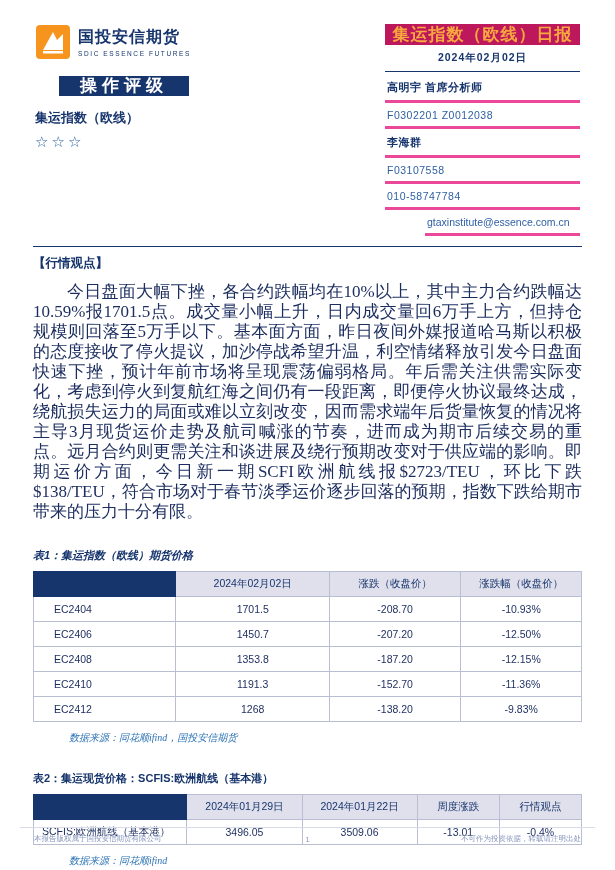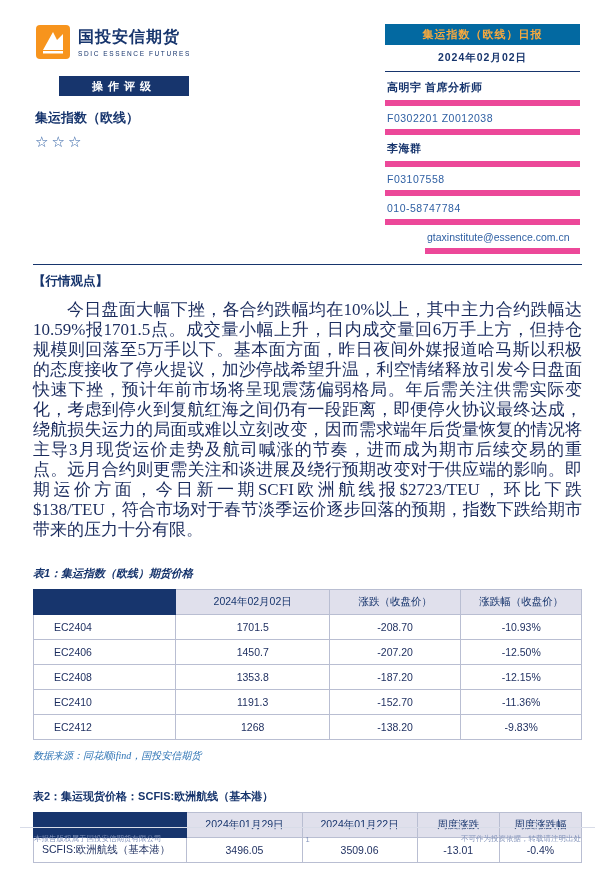--- a/index.html
+++ b/index.html
@@ -16,38 +16,38 @@
   .col-left { width:350px; }
   .col-right { width:195px; }
 
   .logo-block { display:flex; align-items:center; gap:7px; }
   .logo-text-cn { font-family:"Liberation Sans", sans-serif; font-weight:bold; font-size:16px; color:#17356d; letter-spacing:1px; }
   .logo-text-en { font-family:"Liberation Sans", sans-serif; font-size:6.5px; color:#17356d; letter-spacing:1.6px; margin-top:2px; }
 
   .rating-bar {
     margin:16px 0 0 24px; width:130px; height:20px; background:#17356d;
     color:#ffffff; font-family:"Liberation Sans", sans-serif; font-weight:bold;
-    font-size:11px; letter-spacing:5px; text-align:center; line-height:20px;
+    font-size:17px; letter-spacing:5px; text-align:center; line-height:20px;
   }
   .product-name { margin-top:13px; font-weight:bold; font-size:13px; color:#17356d; font-family:"Liberation Sans", sans-serif; }
   .stars { margin-top:6px; font-size:15px; color:#2e5fa3; letter-spacing:3px; }
 
   .title-bar {
-    height:21px; background:#0369a1; color:#f7a93e; text-align:center;
-    line-height:21px; font-weight:bold; font-size:11px; letter-spacing:1px;
+    height:21px; background:#be185d; color:#f7a93e; text-align:center;
+    line-height:21px; font-weight:bold; font-size:17px; letter-spacing:1px;
     font-family:"Liberation Sans", sans-serif;
   }
   .report-date {
     text-align:center; font-weight:bold; font-size:10.5px; color:#17356d;
     padding:6px 0 6px 0; border-bottom:1.5px solid #17356d;
     font-family:"Liberation Sans", sans-serif; letter-spacing:1px;
   }
   .analyst-rows { margin-top:2px; }
   .analyst-row {
-    padding:6px 2px 5px 2px; border-bottom:6px solid #ec4899;
+    padding:6px 2px 5px 2px; border-bottom:3px solid #ec4899;
     font-size:10.5px; color:#2e5fa3; font-family:"Liberation Sans", sans-serif;
     letter-spacing:0.5px;
   }
   .analyst-row.strong { color:#17356d; font-weight:bold; font-size:11px; }
   .analyst-row.email { letter-spacing:0;margin-left:40px; }
 
   .divider { border:none; border-top:1.5px solid #17356d; margin-top:10px; }
 
   
   .section-title { margin-top:8px; font-weight:bold; font-size:12.5px; color:#17356d; }
@@ -60,21 +60,21 @@
   .t1-title { margin-top:26px;font-style:italic; }
   .t2-title { margin-top:26px; }
 
   table { width:100%; border-collapse:collapse; margin-top:8px; table-layout:fixed; font-family:"Liberation Sans", sans-serif; }
   th, td { border:1px solid #b9bed2; font-size:10.5px; color:#1b2c5e; height:25px; text-align:center; vertical-align:middle; }
   thead th { background:#e0e0ec; color:#17356d; font-weight:normal; }
   thead th.corner { background:#17356d; border-color:#17356d; }
   td.rowhead { text-align:left; padding-left:20px; }
   td.rowhead2 { text-align:left; padding-left:8px; }
 
-  .source { margin-top:9px; font-style:italic; font-size:10px; color:#2e74b5; }
+  .source { margin-top:9px; font-style:italic; font-size:10px; color:#2e74b5;margin-left:36px; }
 
   
   .footer {
     position:absolute; left:20px; right:20px; bottom:26px;
     border-top:1px solid #d8dce8; padding:6px 14px 0 14px;
     display:flex; justify-content:space-between; align-items:center;
     font-size:7.5px; color:#8494bb; font-family:"Liberation Sans", sans-serif;
   }
   .footer .page-num { position:absolute; left:50%; transform:translateX(-50%); }
 </style>
@@ -179,21 +179,21 @@
         <col style="width:21%">
         <col style="width:15%">
         <col style="width:15%">
       </colgroup>
     <thead>
       <tr>
         <th class="corner"></th>
         <th>2024年01月29日</th>
         <th>2024年01月22日</th>
         <th>周度涨跌</th>
-        <th>周度涨跌幅</th>
+        <th>行情观点</th>
       </tr>
     </thead>
     <tbody>
       <tr>
         <td class="rowhead2">SCFIS:欧洲航线（基本港）</td>
         <td>3496.05</td>
         <td>3509.06</td>
         <td>-13.01</td>
         <td>-0.4%</td>
       </tr>

